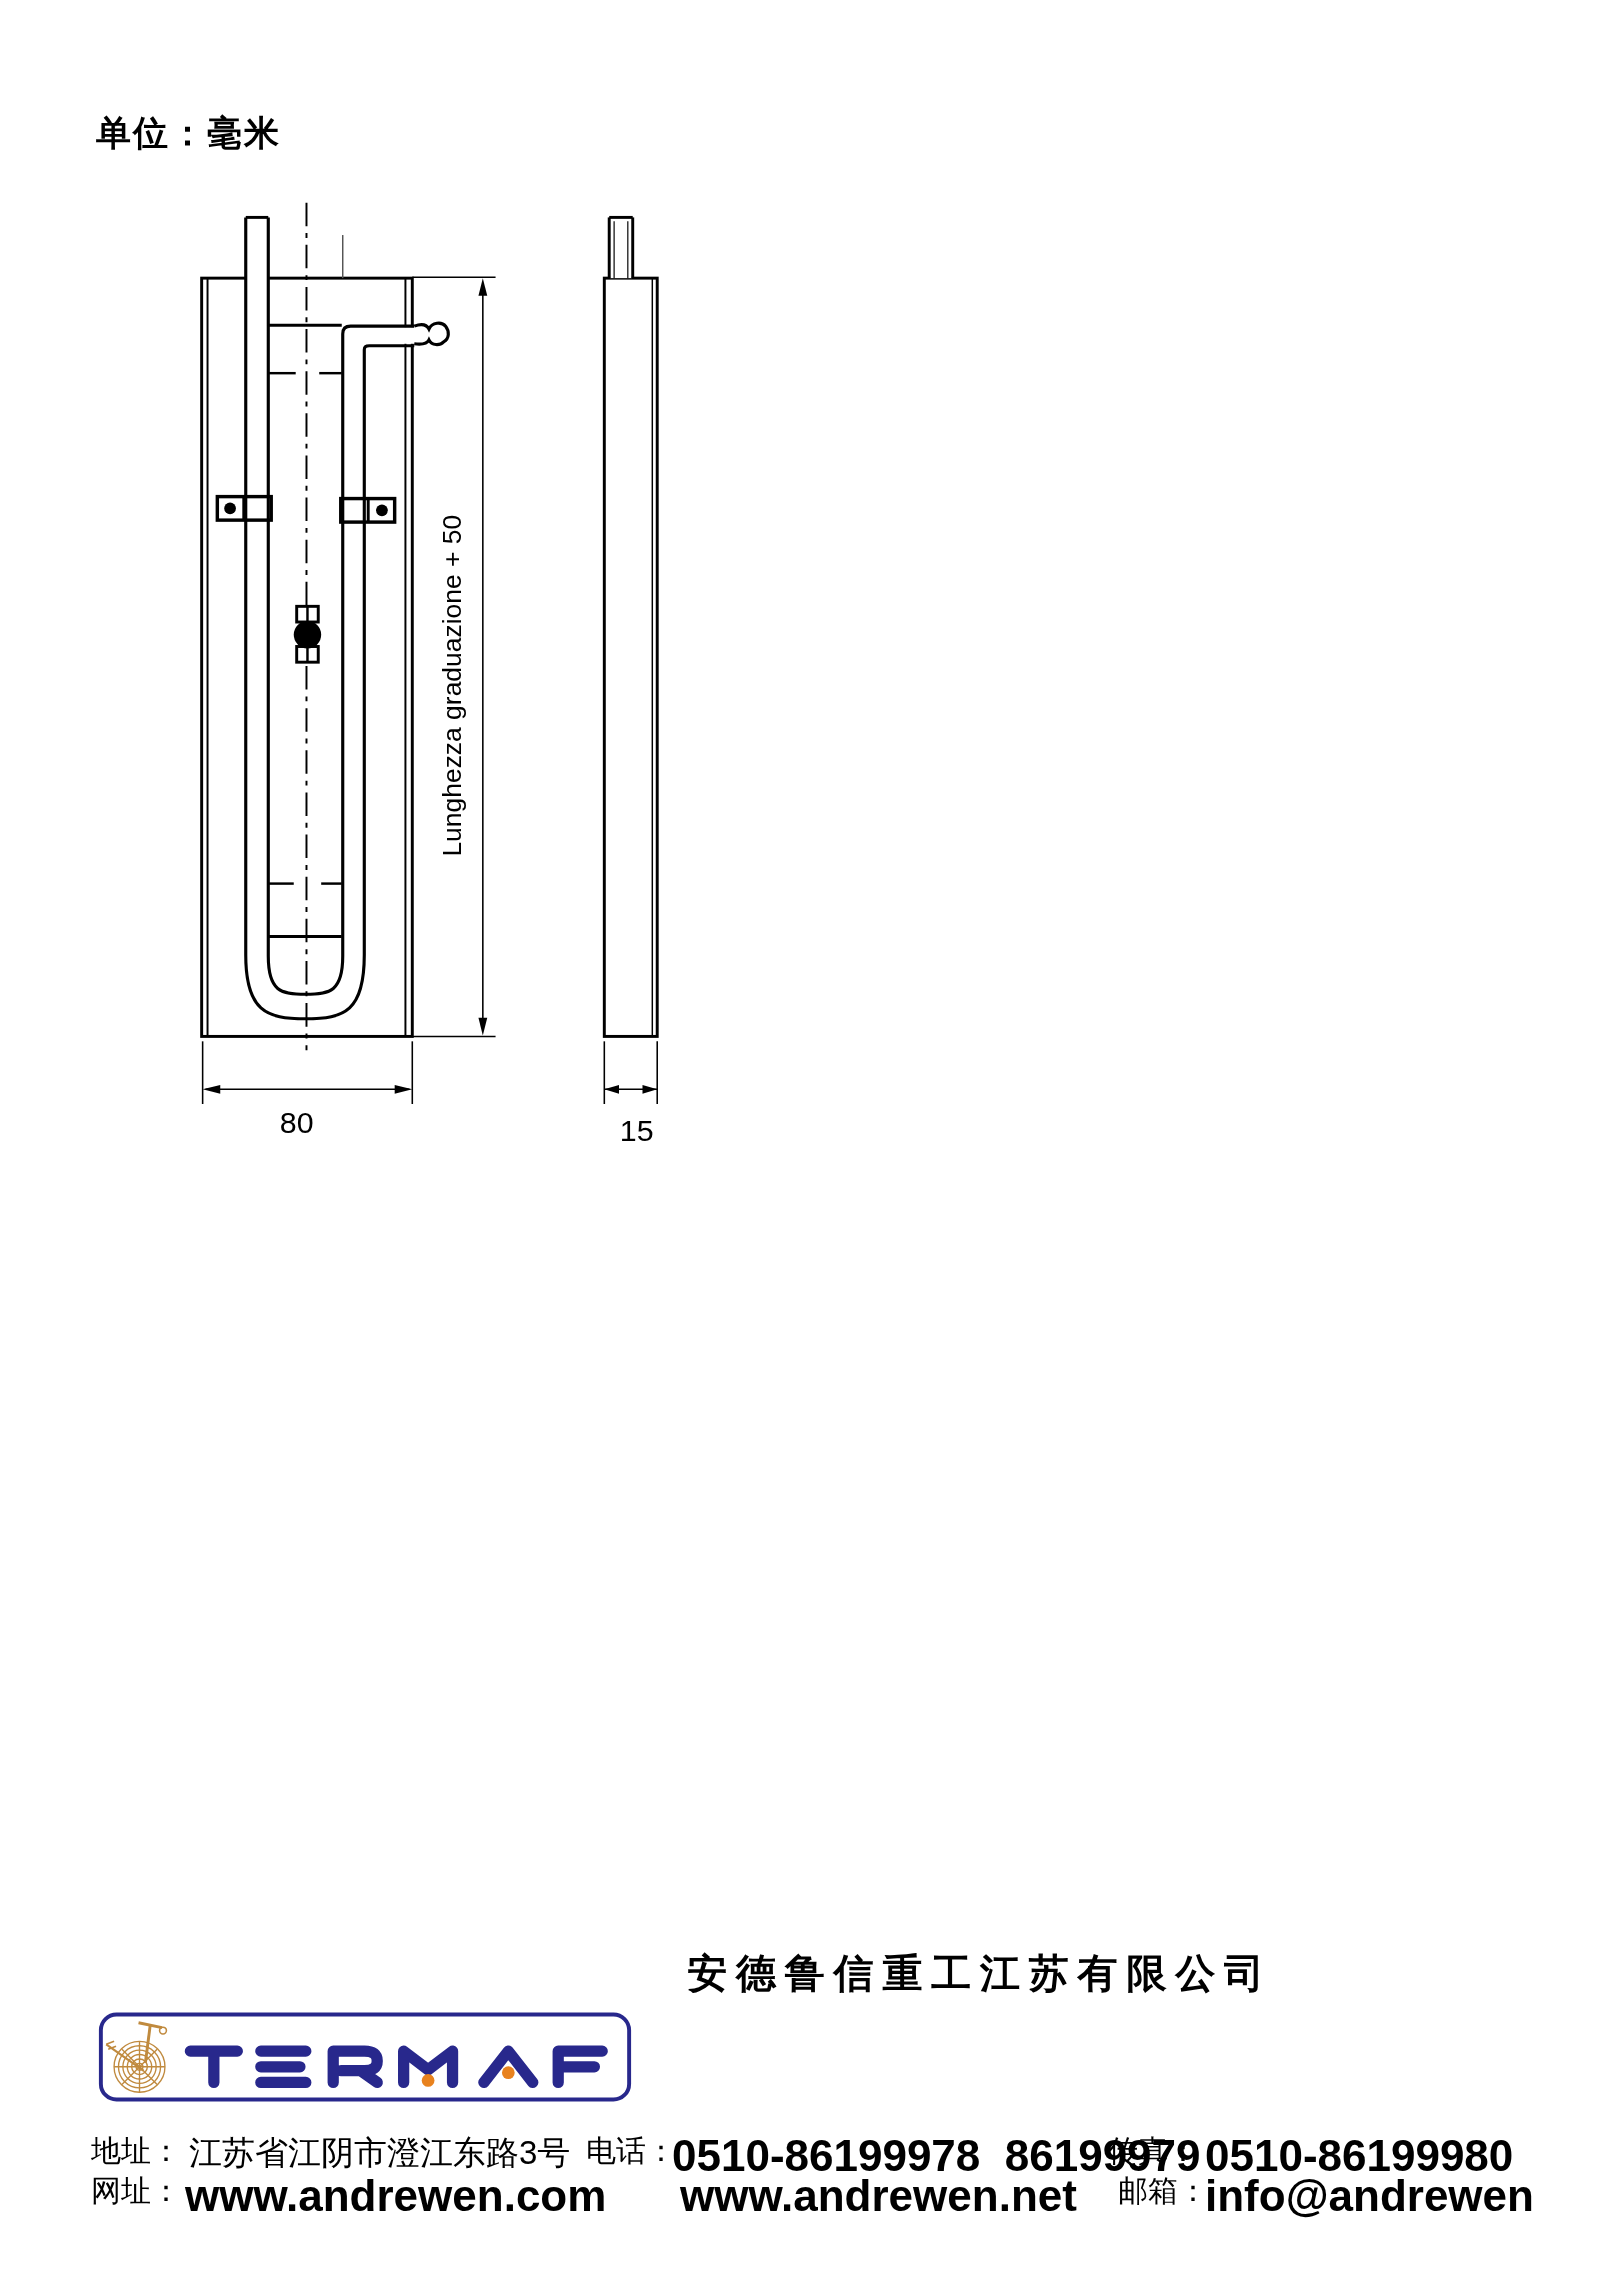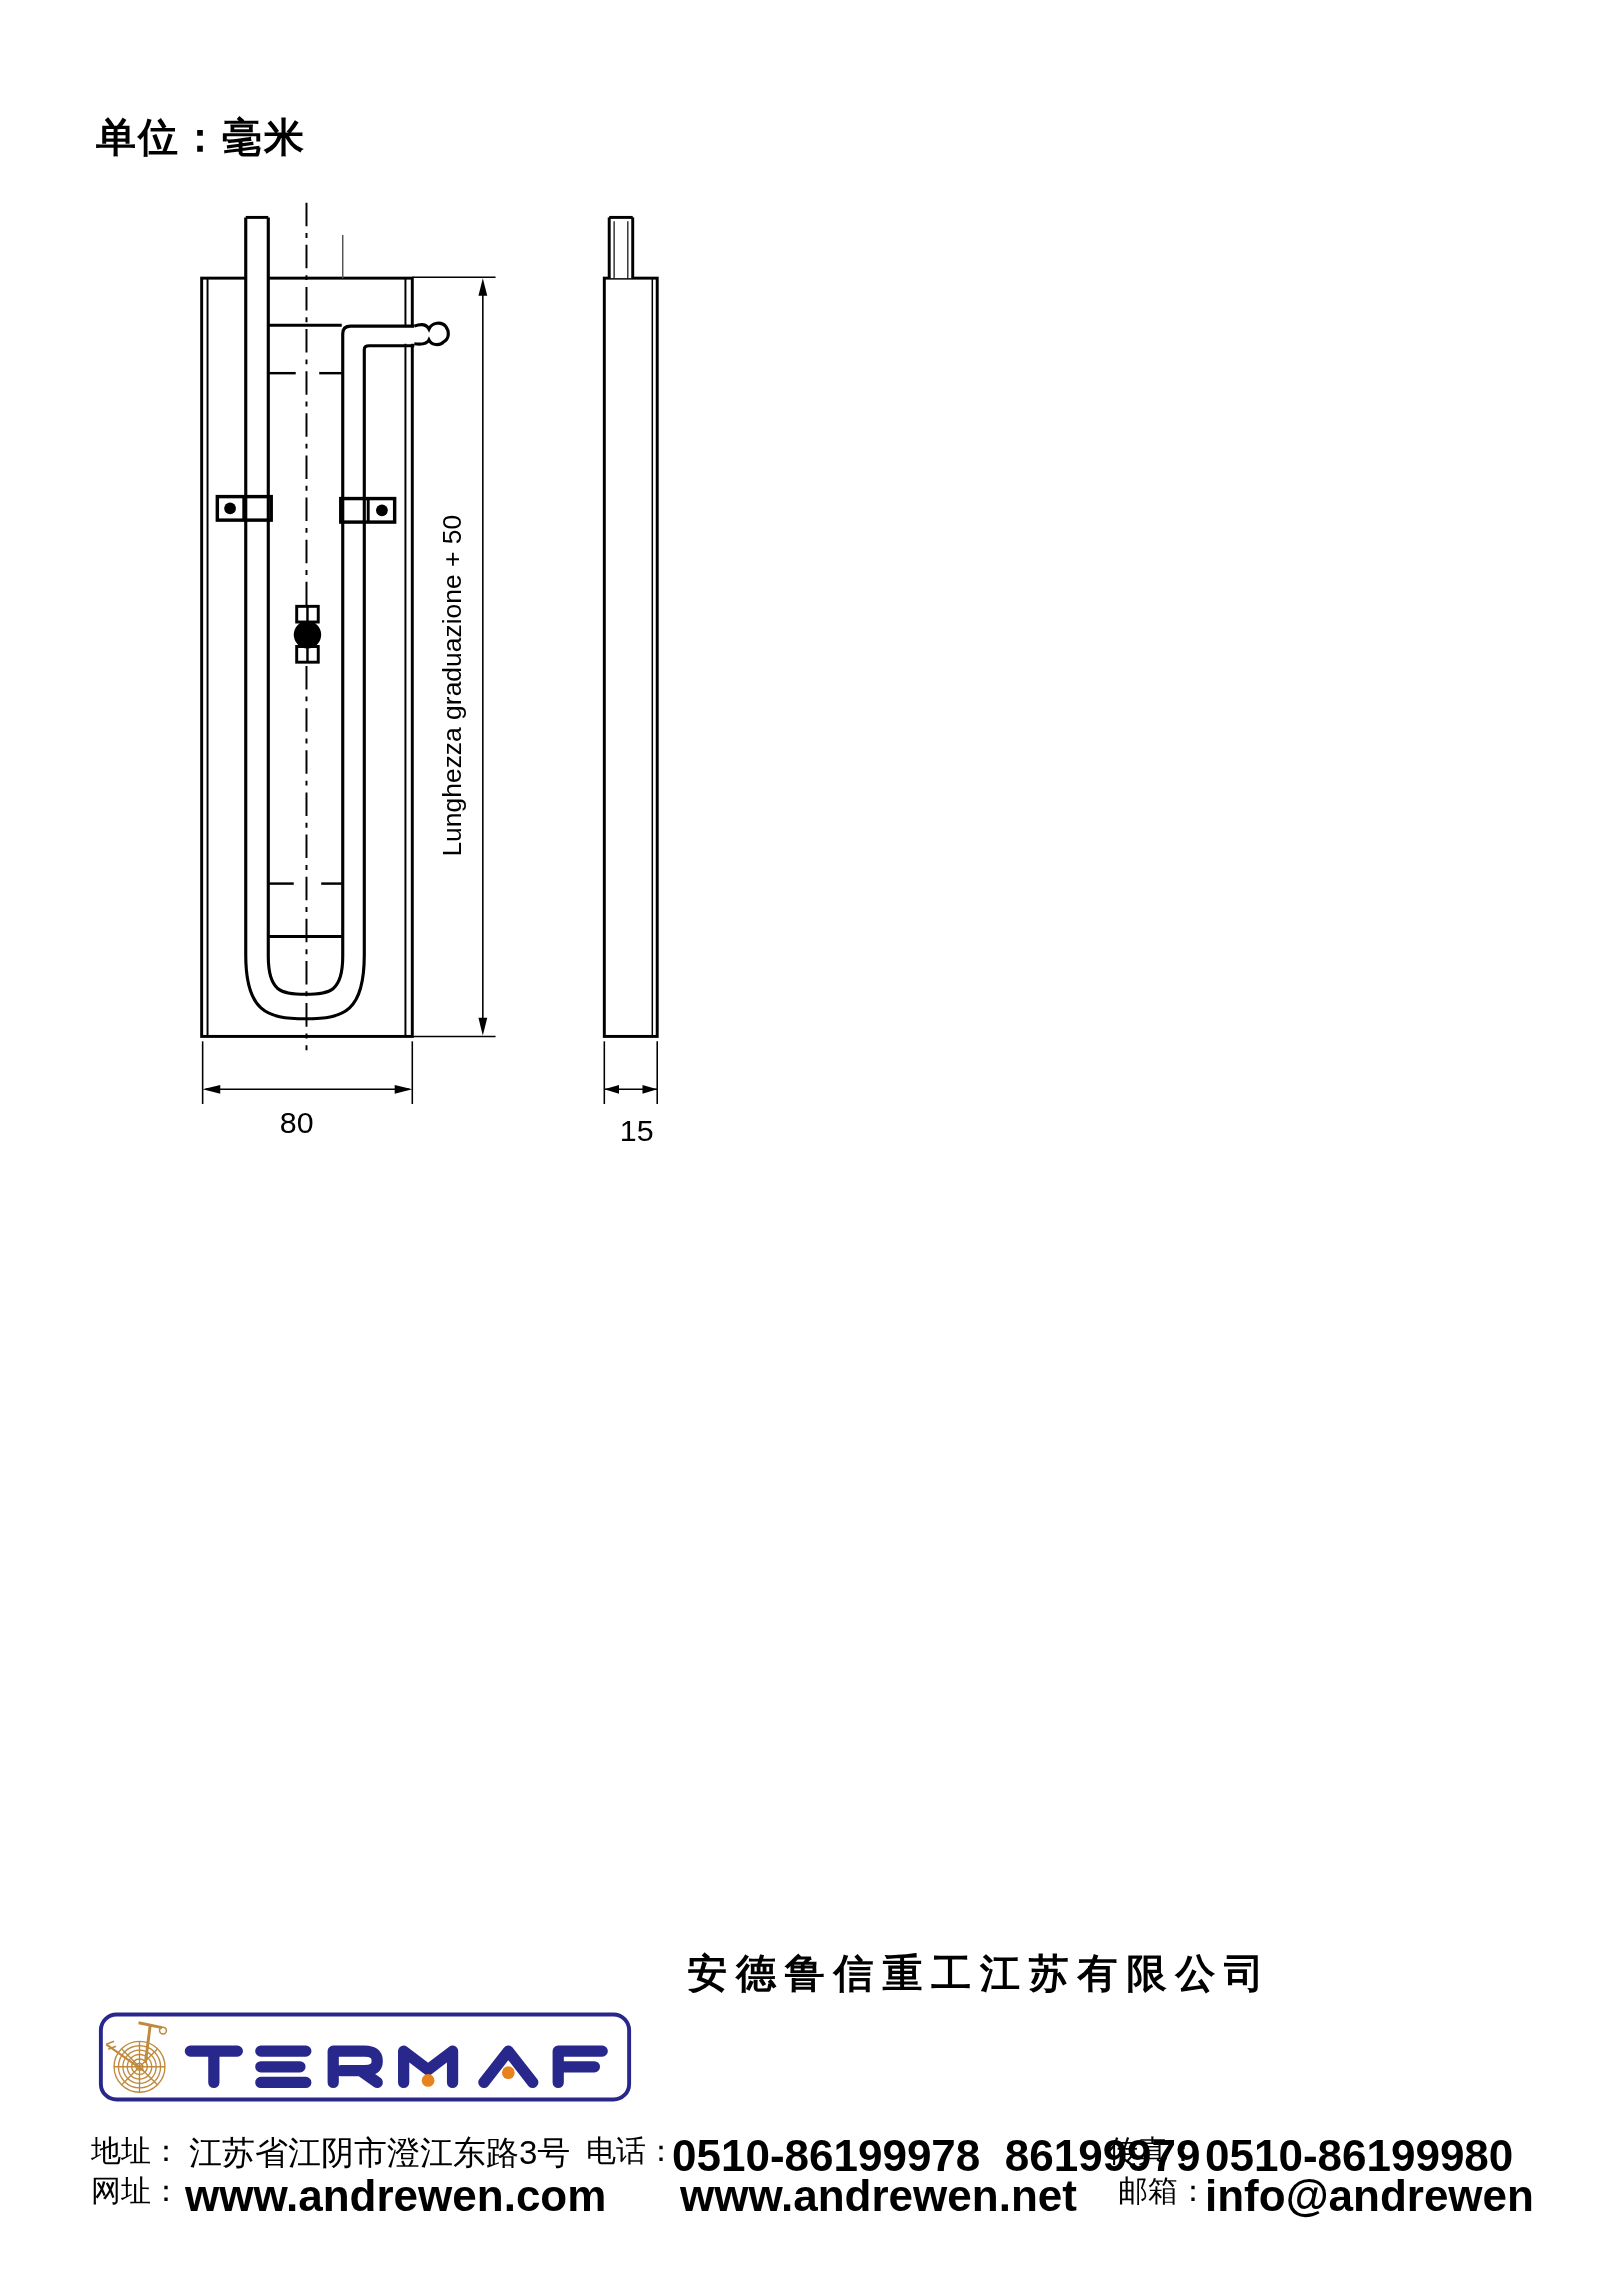--- a/index.html
+++ b/index.html
@@ -3,21 +3,21 @@
 <meta charset="utf-8">
 <style>
   html,body{margin:0;padding:0;background:#888;}
   .page{
     position:relative;width:1621px;height:2270px;background:#ffffff;
     font-family:"Liberation Sans",sans-serif;color:#000;overflow:hidden;
   }
   .abs{position:absolute;}
   .unit-label{
     left:96px;top:110px;font-family:"Liberation Serif",serif;
-    font-size:40px;font-weight:600;letter-spacing:2px;text-align:right;
+    font-size:35px;font-weight:600;letter-spacing:2px;text-align:right;
   }
   svg text{font-family:"Liberation Sans",sans-serif;fill:#000;}
   .scales-heading{
     left:93px;top:1268px;font-size:44px;font-weight:bold;letter-spacing:0px;white-space:pre;
   }
   table.scales{
     position:absolute;left:93px;top:1348px;border-collapse:collapse;table-layout:fixed;
   }
   table.scales{border:4.9px solid #000;}
   table.scales td{

